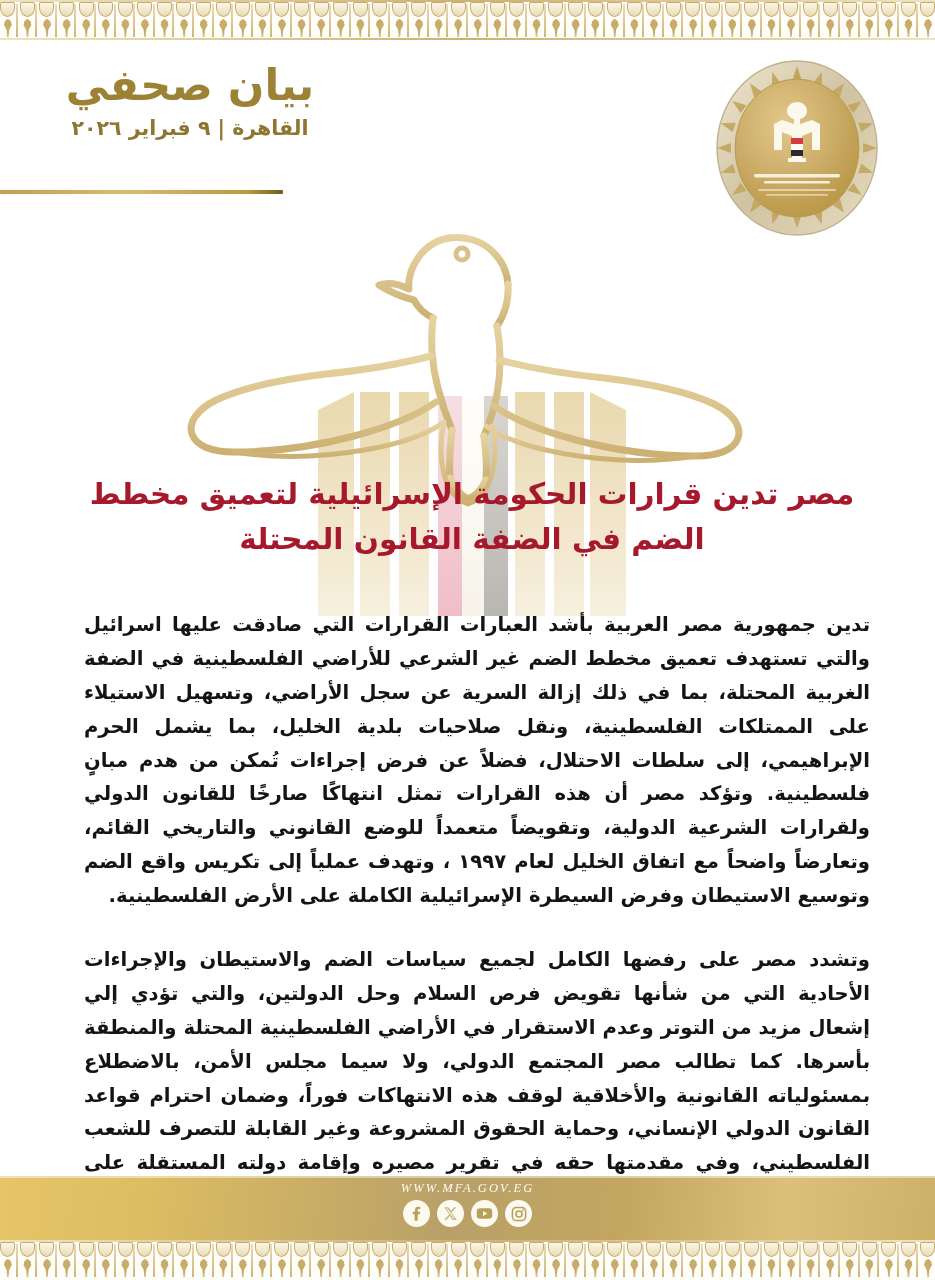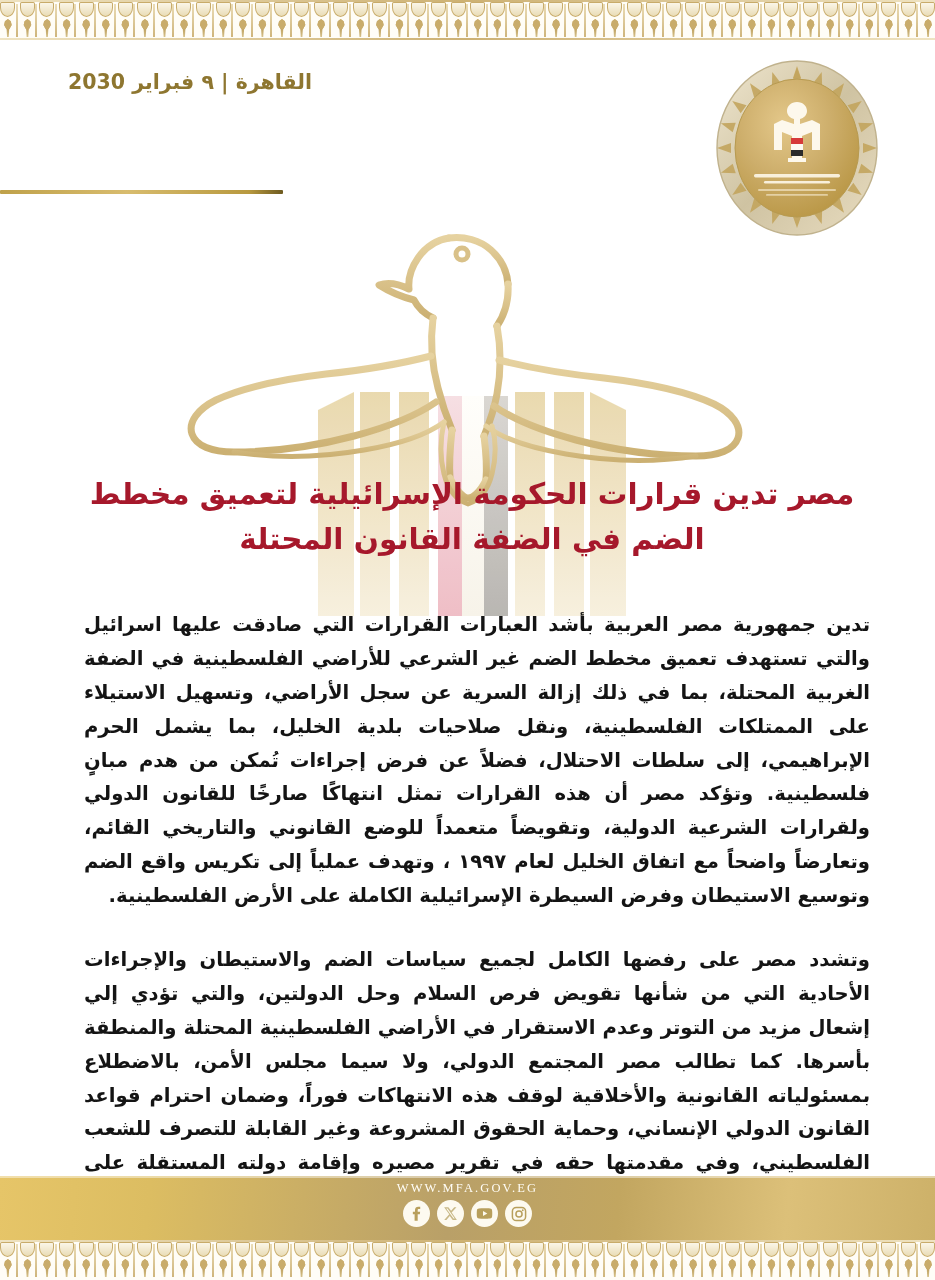--- a/index.html
+++ b/index.html
@@ -187,20 +187,21 @@
 
   
   .footer-band {
     position: absolute;
     left: 0;
     top: 1176px;
     width: 935px;
     height: 66px;
     z-index: 5;
     background: linear-gradient(95deg, #e6c568 0%, #dcbd62 16%, #b9a068 48%, #c2a660 66%, #dcc079 84%, #cdb169 100%);
+    font-style: italic;
   }
   .footer-band::before {
     content: "";
     position: absolute;
     left: 0; top: 0;
     width: 935px; height: 2px;
     background: rgba(255,255,255,.45);
   }
   .footer-url {
     position: absolute;
@@ -455,21 +456,22 @@
         <div class="lotus-sep" style="left: 17.5px;"></div>
       </div>
       <div class="lotus-unit">
         <div class="lotus-sep" style="left: 17.5px;"></div>
       </div>
     </div>
   <div class="band-edge e2"></div>
 </div>
 
 <div class="header-block">
-  <div class="press-date">القاهرة | ٩ فبراير 2030</div>
+  <div class="press-kicker">بيان صحفي</div>
+  <div class="press-date">القاهرة | ٩ فبراير ٢٠٢٦</div>
 </div>
 <div class="gold-rule"></div>
 
 <div class="seal">
   <svg viewBox="0 0 170 180" width="170" height="180" aria-hidden="true">
     <defs>
       <radialGradient id="sealFace" cx="40%" cy="32%" r="78%">
         <stop offset="0%" stop-color="#e4c88a"></stop>
         <stop offset="48%" stop-color="#cdae6b"></stop>
         <stop offset="100%" stop-color="#b6933f"></stop>

